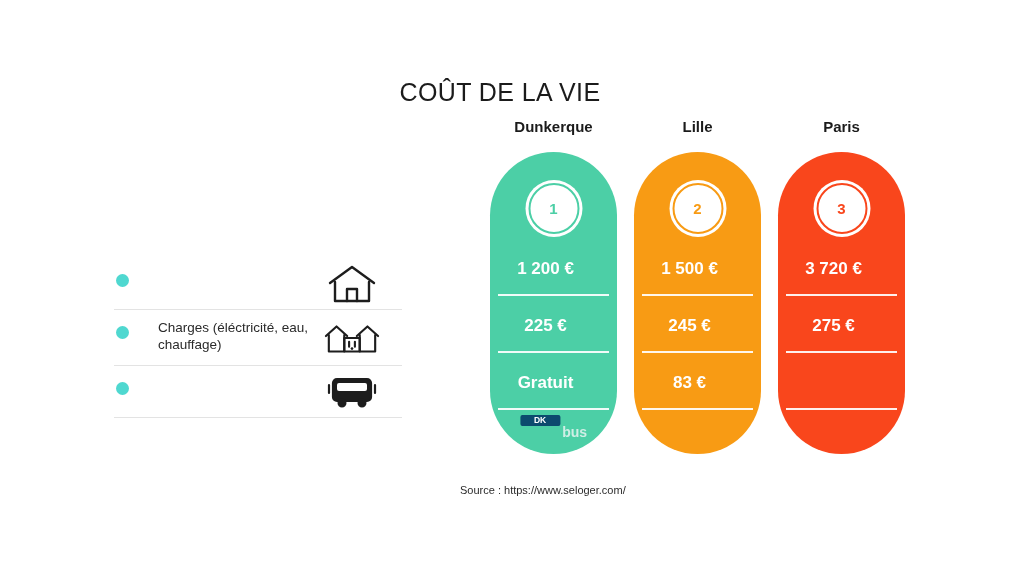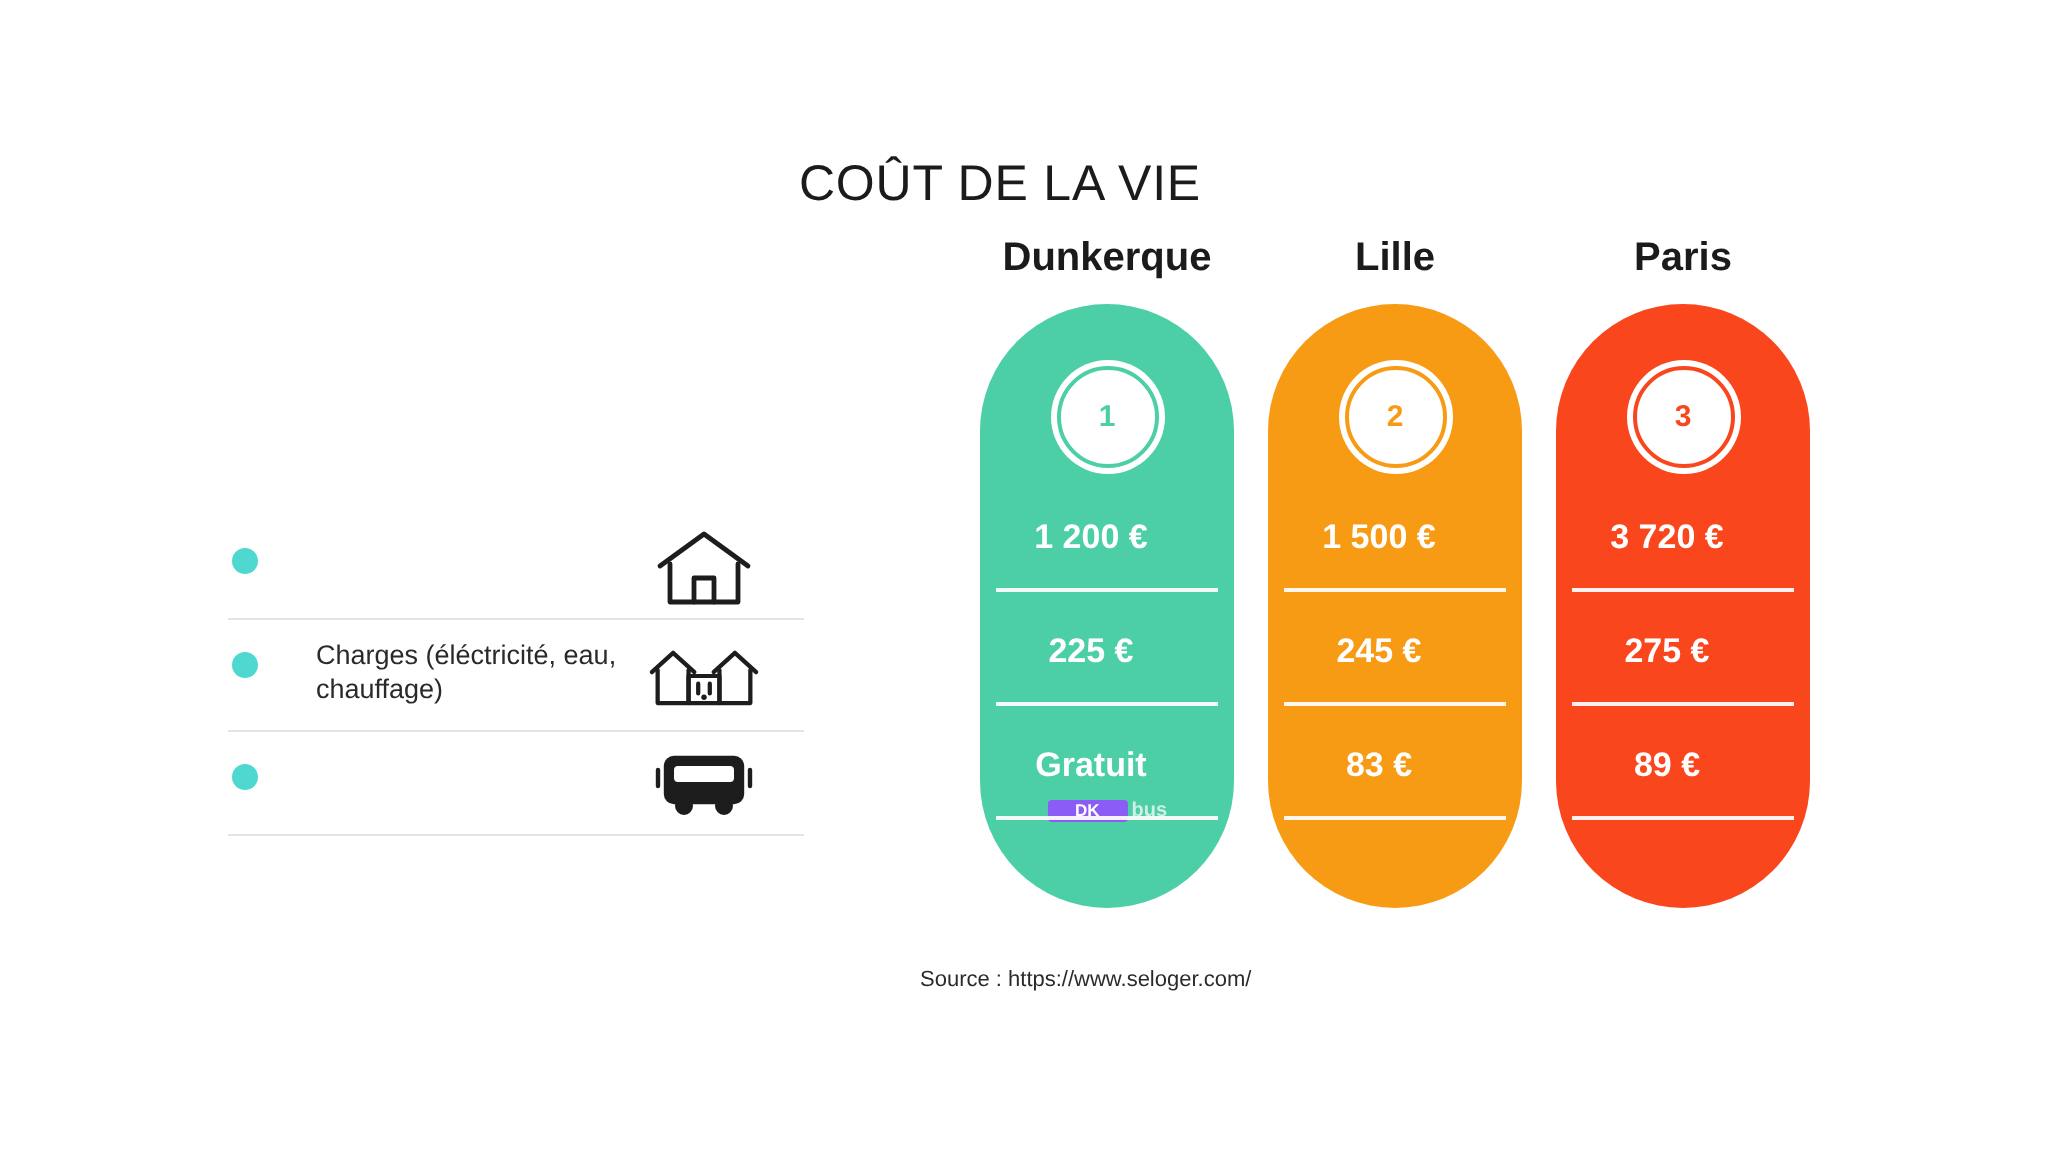--- a/index.html
+++ b/index.html
@@ -104,21 +104,21 @@
     height: 302px;
     border-radius: 64px;
     color: #ffffff;
     overflow: hidden;
   }
   .city-name {
     position: absolute;
     top: 0;
     width: 127px;
     text-align: center;
-    font-size: 20px;
+    font-size: 15px;
     font-weight: bold;
     color: #1b1b1b;
   }
   .rank-badge {
     position: absolute;
     left: 50%;
     transform: translateX(-50%);
     top: 28px;
     width: 57px;
     height: 57px;
@@ -167,30 +167,31 @@
     left: 50%;
     transform: translateX(-50%);
     display: flex;
     align-items: center;
     gap: 2px;
     font-size: 9px;
     font-weight: bold;
     color: #ffffff;
   }
   .free-badge .mark {
-    background: #8b5cf6;
+    background: #0c4a6e;
     color: #ffffff;
     border-radius: 2px;
     padding: 1px 14px;
     font-size: 8.5px;
     line-height: 9px;
   }
   .free-badge .word {
     color: #cfeee5;
-    font-size: 10px;
+    font-size: 14px;
+    margin-top: 24px;
   }
 
   
   #source {
     position: absolute;
     left: 460px;
     top: 484px;
     font-size: 11px;
     color: #2b2b2b;
   }
@@ -282,19 +283,18 @@
 
   <div class="city-name" style="left:288px;">Paris</div>
   <div class="column" style="left:288px; background:#f9461c;">
     <div class="rank-badge" style="color:#f9461c;">
       <div class="ring">3</div>
     </div>
     <div class="value-cell cell-0">3 720 €</div>
     <div class="cell-sep sep-0"></div>
     <div class="value-cell cell-1">275 €</div>
     <div class="cell-sep sep-1"></div>
-    <div class="value-cell cell-2">89 €</div>
     <div class="cell-sep sep-2"></div>
   </div>
 
 </div>
 
 <div id="source">Source : https://www.seloger.com/</div>
 
 </body></html>

